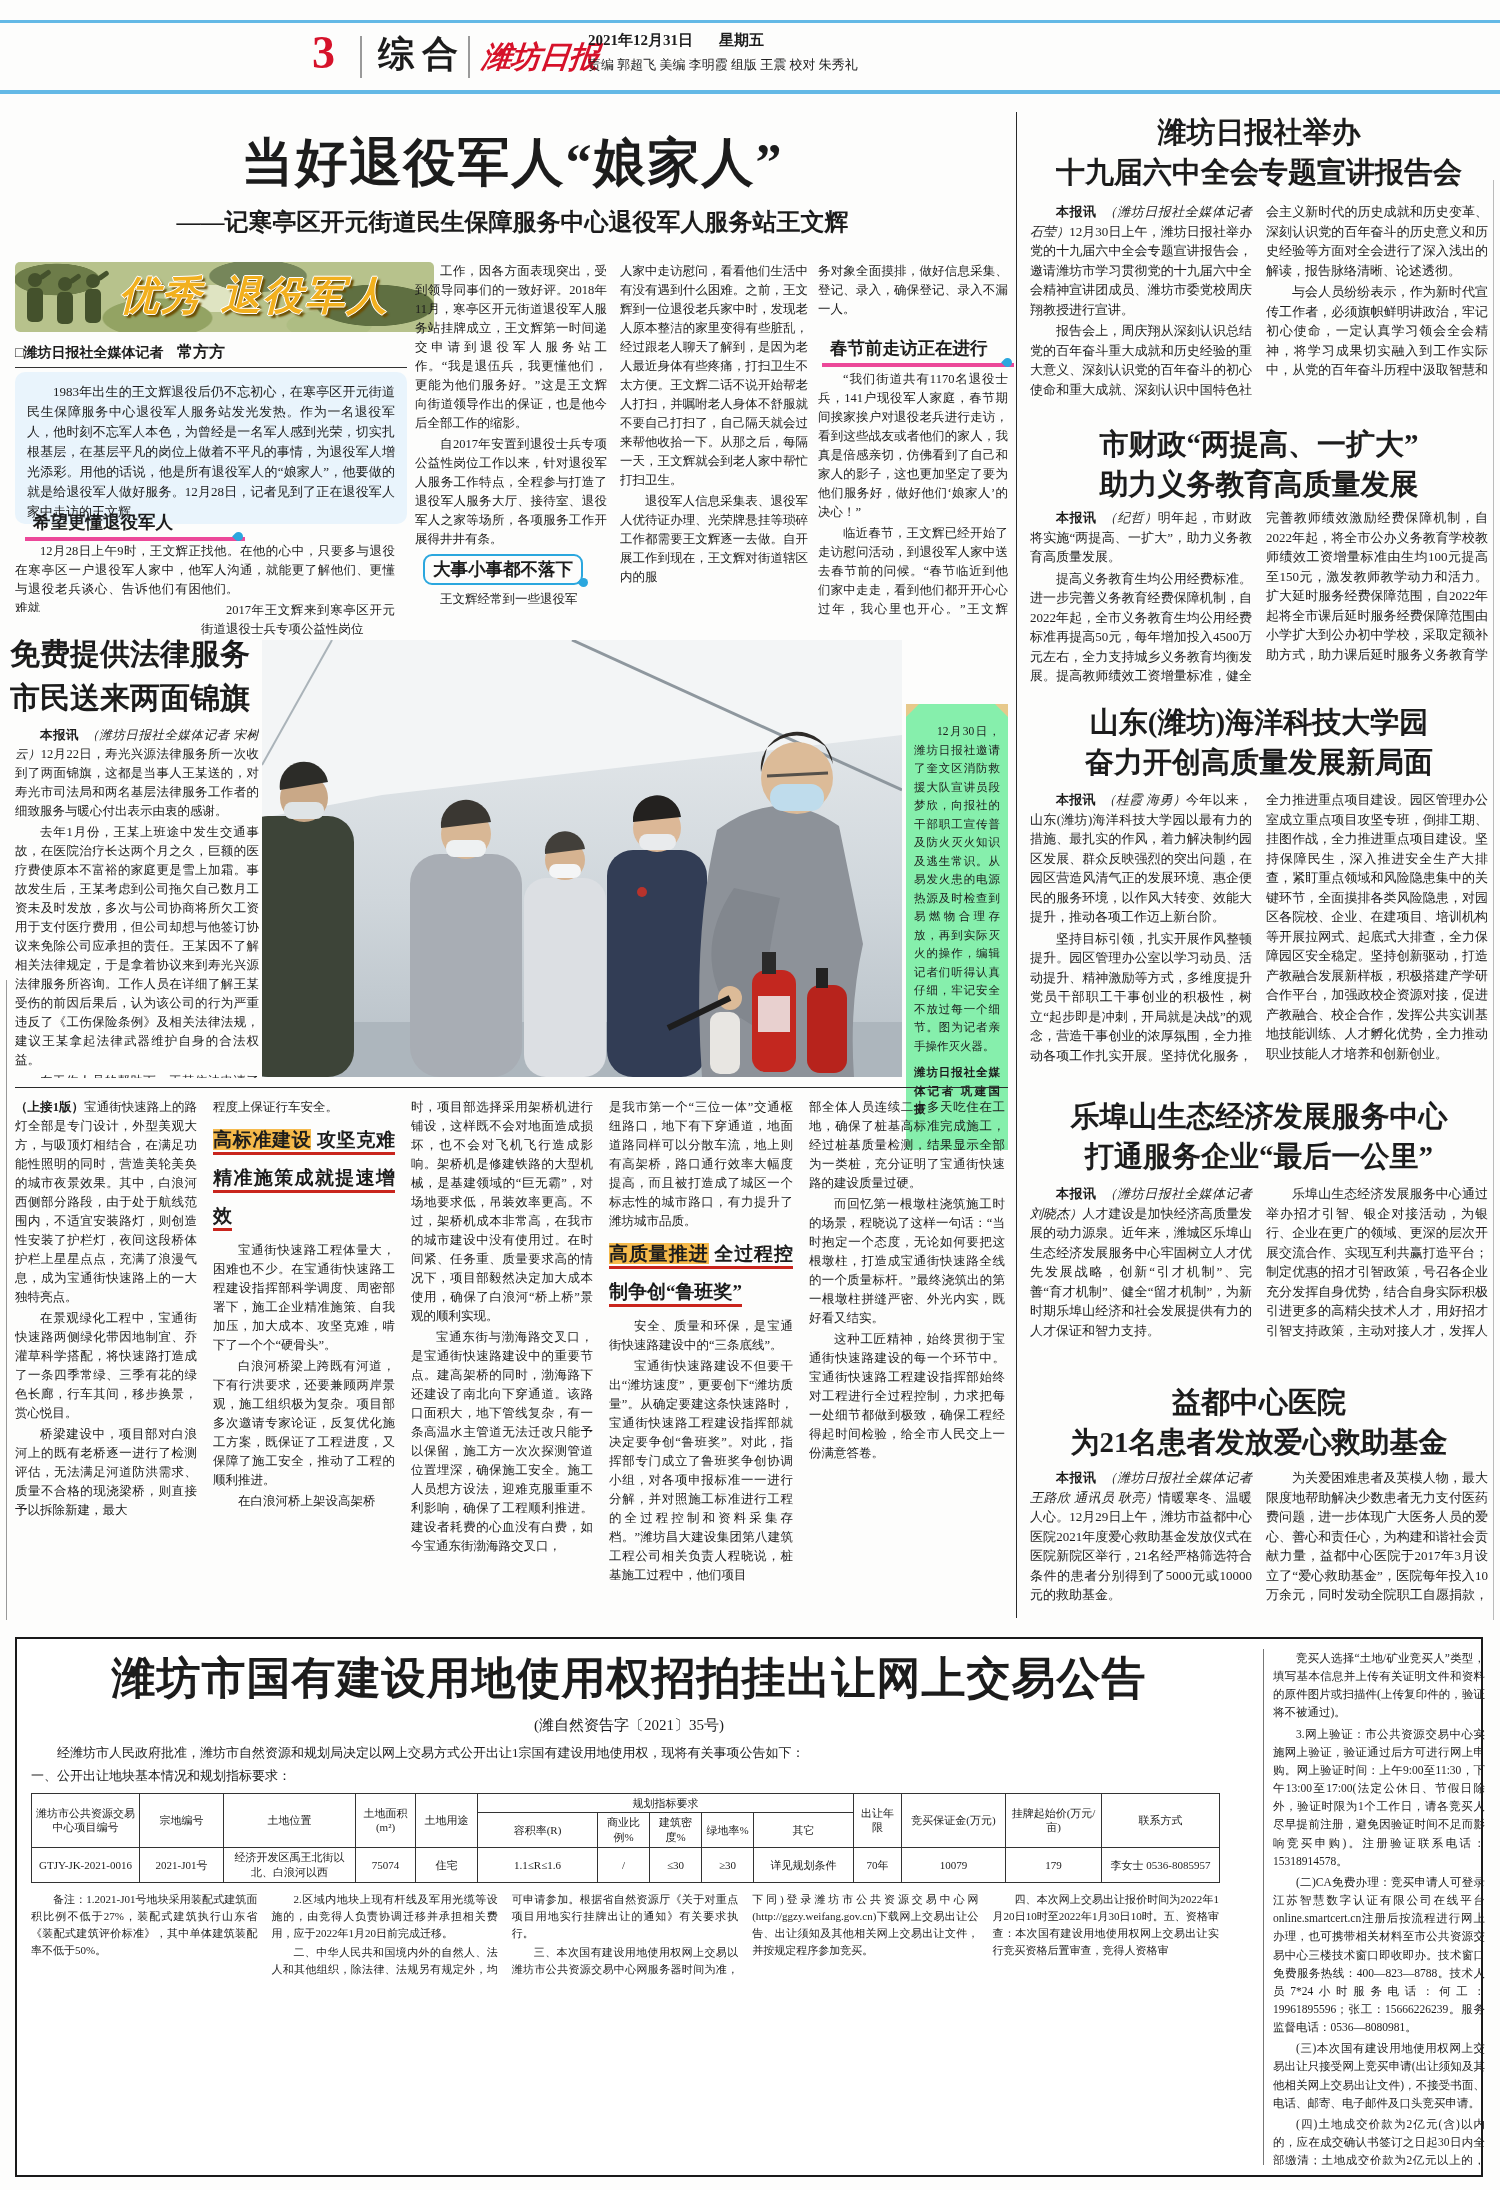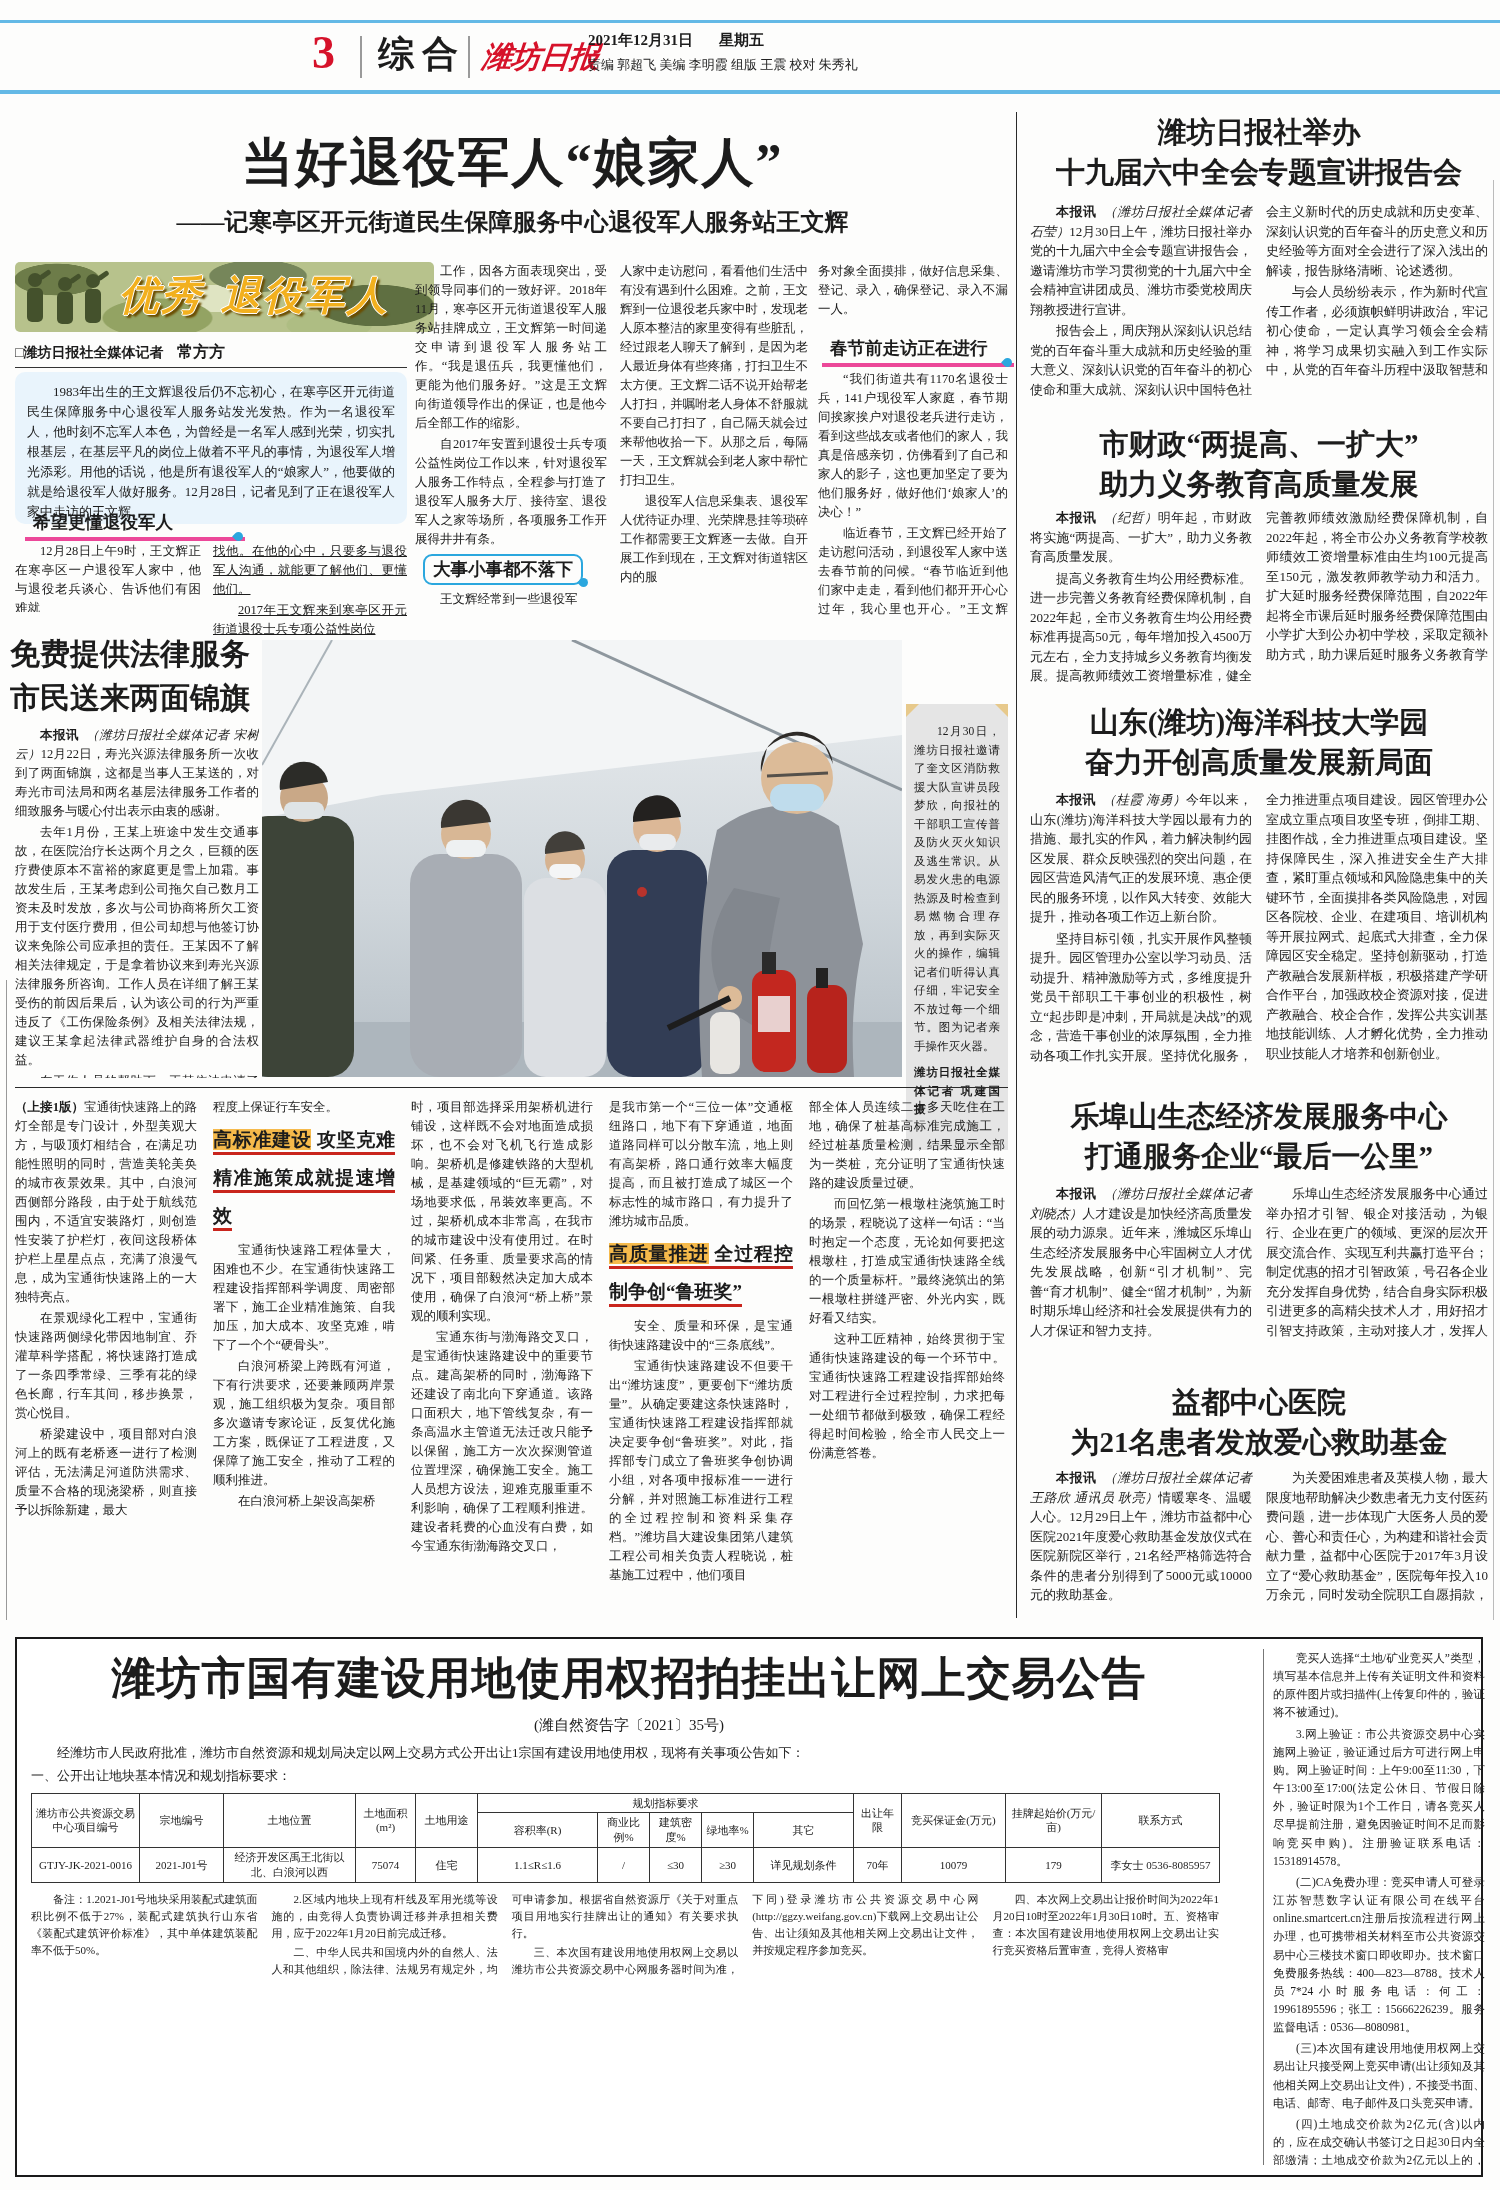--- a/index.html
+++ b/index.html
@@ -33,21 +33,21 @@
   .byline{font-size:14px;font-weight:700;border-bottom:1.5px solid #333;padding-bottom:4px;}
   .byline .nm{font-size:16px;font-weight:900;margin-left:10px;}
   .intro-box{background:#e9f4fc;border-radius:10px;padding:10px 12px;font-size:13px;line-height:20px;}
   .sub-blue{font-weight:900;font-size:17.5px;border-bottom:4px solid #ec4899;display:flex;align-items:flex-end;padding:0 2px 3px 8px;}
   .sub-blue::after{content:"";width:9px;height:9px;background:#2ba7de;border-radius:50% 50% 50% 0;margin-left:auto;transform:translateY(7px) rotate(45deg);}
   .sub-box{font-weight:900;font-size:17.5px;border:2px solid #2ba7de;border-radius:9px;padding:1px 8px 2px;display:inline-block;position:relative;}
   .sub-box::after{content:"";position:absolute;right:-7px;bottom:-4px;width:9px;height:9px;background:#2ba7de;border-radius:50% 50% 50% 0;transform:rotate(45deg);}
   .law-title{font-size:30px;font-weight:900;line-height:1.45;text-align:left;}
   .lead{font-weight:900;margin-right:7px;}
   .rep{font-style:italic;}
-  .caption{background:#e5e5e5;font-size:11.5px;line-height:18.5px;padding:18px 8px 10px;position:relative;}
+  .caption{background:#86efac;font-size:11.5px;line-height:18.5px;padding:18px 8px 10px;position:relative;}
   .caption::before{content:"";position:absolute;top:0;left:0;border-top:13px solid #e7c98b;border-right:13px solid transparent;}
   .caption::after{content:"";position:absolute;top:0;right:0;border-top:13px solid #e7c98b;border-left:13px solid transparent;}
   .caption .credit{font-weight:900;margin-top:8px;}
   .rt-title{font-weight:900;font-size:29px;text-align:center;line-height:1.38;}
   .rt-body{font-size:13px;line-height:19.5px;column-count:2;column-gap:14px;column-fill:auto;}
   .sub-red{font-weight:900;font-size:19px;line-height:2.0;margin:4px 0 6px;}
   .sub-red .u{border-bottom:3px solid #c9251d;padding-bottom:2px;box-decoration-break:clone;-webkit-box-decoration-break:clone;}
   .hl{background:#f6ba4b;}
   .notice-box{border:2.5px solid #1a1a1a;background:#fff;}
   .nt-title{font-size:44px;font-weight:900;text-align:center;letter-spacing:1px;}
@@ -133,21 +133,21 @@
   <p class="ind">“我们街道共有1170名退役士兵，141户现役军人家庭，春节期间挨家挨户对退役老兵进行走访，看到这些战友或者他们的家人，我真是倍感亲切，仿佛看到了自己和家人的影子，这也更加坚定了要为他们服务好，做好他们‘娘家人’的决心！”</p>
   <p class="ind">临近春节，王文辉已经开始了走访慰问活动，到退役军人家中送去春节前的问候。“春节临近到他们家中走走，看到他们都开开心心过年，我心里也开心。”王文辉说。</p>
 </div>
 
 <div class="abs sub-blue" style="left:25px;top:510px;width:210px;">
   <span>希望更懂退役军人</span>
 </div>
 <div class="abs body-txt jt clip" style="left:15px;top:542px;width:186px;height:70px;">
   <p class="ind">12月28日上午9时，王文辉正在寒亭区一户退役军人家中，他与退役老兵谈心、告诉他们有困难就</p>
 </div>
-<div class="abs body-txt jt clip" style="left:213px;top:542px;width:194px;height:96px;text-decoration:underline;">
+<div class="abs body-txt jt clip" style="left:201px;top:542px;width:194px;height:96px;">
   <p>找他。在他的心中，只要多与退役军人沟通，就能更了解他们、更懂他们。</p>
   <p class="ind">2017年王文辉来到寒亭区开元街道退役士兵专项公益性岗位</p>
 </div>
 
 <div class="abs law-title" style="left:10px;top:632px;width:270px;">
   <div>免费提供法律服务</div>
   <div>市民送来两面锦旗</div>
 </div>
 <div class="abs body-txt jt clip" style="left:15px;top:726px;width:244px;height:352px;">
   <p class="ind"><b class="lead">本报讯</b><span class="rep">（潍坊日报社全媒体记者 宋树云）</span><span>12月22日，寿光兴源法律服务所一次收到了两面锦旗，这都是当事人王某送的，对寿光市司法局和两名基层法律服务工作者的细致服务与暖心付出表示由衷的感谢。</span></p>

